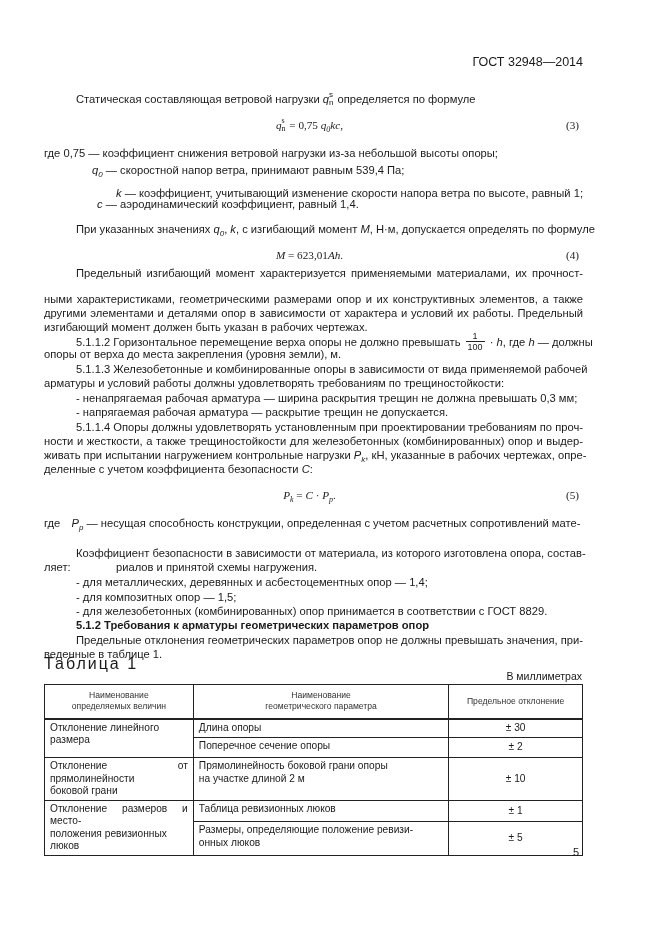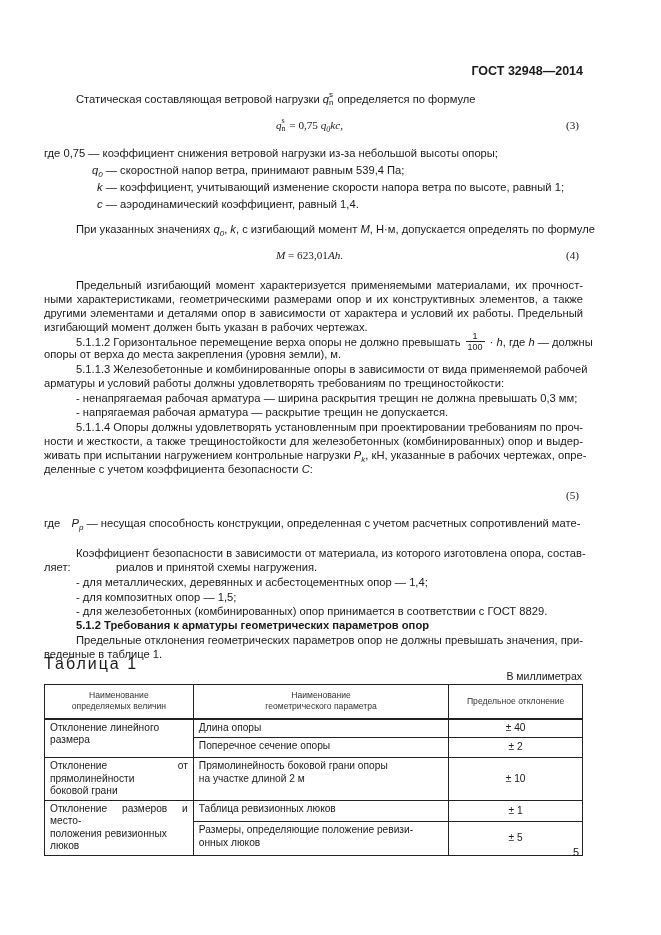--- a/index.html
+++ b/index.html
@@ -2,21 +2,21 @@
 <html><head>
   <meta charset="utf-8">
   <style>
     html, body { margin: 0; padding: 0; background: #ffffff; }
     body {
       width: 661px; height: 935px; position: relative; overflow: hidden;
       font-family: "Liberation Sans", sans-serif; color: #1a1a1a;
       font-size: 11.2px; line-height: 14.4px;
     }
     .abs { position: absolute; }
-    .hdr { right: 78px; top: 64px; font-weight: bold; font-size: 12.5px; }
+    .hdr { right: 78px; top: 55px; font-weight: normal; font-size: 12.5px; }
     .line { left: 44px; width: 539px; white-space: nowrap; }
     .just { text-align: justify; text-align-last: justify; }
     .ind { padding-left: 32px; box-sizing: border-box; }
     .formula { left: 40px; width: 539px; height: 16px; font-family: Liberation Serif, serif; }
     .formula .f { position: absolute; left: 0; right: 0; text-align: center; }
     .formula .n { position: absolute; right: 0; top: 0; }
     i, .it { font-style: italic; }
     sub, sup { font-size: 8px; line-height: 0; }
     .ss { display: inline-block; vertical-align: middle; line-height: 8px; font-size: 8px; text-align: left; position: relative; top: -1px; margin-right: 1px; }
     .frac { display: inline-block; vertical-align: middle; text-align: center; font-size: 9px; line-height: 10px; margin: 0 2px; position: relative; top: -2px; }
@@ -50,39 +50,39 @@
   <div class="f">
     <span class="it">q</span><span class="ss"><span>s</span><br><span>n</span></span><span> = 0,75 </span><span class="it">q</span><sub class="it">0</sub><span class="it">kc,</span>
   </div>
   <div class="n">(3)</div>
 </div>
 
 <div class="abs line" style="top:146px;">где  0,75 — коэффициент снижения ветровой нагрузки из-за небольшой высоты опоры;</div>
 <div class="abs line" style="top:163px; padding-left:48px; box-sizing:border-box;">
   <span class="it">q</span><sub class="it">0</sub><span> — скоростной напор ветра, принимают равным 539,4 Па;</span>
 </div>
-<div class="abs line" style="top:180px; padding-left:53px; box-sizing:border-box;">
+<div class="abs line" style="top:186px; padding-left:53px; box-sizing:border-box;text-align:right;">
   <span class="it">k</span><span> — коэффициент, учитывающий изменение скорости напора ветра по высоте, равный 1;</span>
 </div>
 <div class="abs line" style="top:197px; padding-left:53px; box-sizing:border-box;">
   <span class="it">c</span><span> — аэродинамический коэффициент, равный 1,4.</span>
 </div>
 
 <div class="abs line ind" style="top:222px;">
   <span>При указанных значениях </span><span class="it">q</span><sub class="it">0</sub><span>, </span><span class="it">k</span><span>, с изгибающий момент </span><span class="it">M</span><span>, Н·м, допускается определять по формуле</span>
 </div>
 
 <div class="abs formula" style="top:248px;">
   <div class="f">
     <span class="it">M</span><span> = 623,01</span><span class="it">Ah</span><span>.</span>
   </div>
   <div class="n">(4)</div>
 </div>
 
-<div class="abs line just ind" style="top:278px;">Предельный изгибающий момент характеризуется применяемыми материалами, их прочност-</div>
+<div class="abs line just ind" style="top:266px;">Предельный изгибающий момент характеризуется применяемыми материалами, их прочност-</div>
 <div class="abs line just" style="top:292px;">ными характеристиками, геометрическими размерами опор и их конструктивных элементов, а также</div>
 <div class="abs line just" style="top:306px;">другими элементами и деталями опор в зависимости от характера и условий их работы. Предельный</div>
 <div class="abs line" style="top:320px;">изгибающий момент должен быть указан в рабочих чертежах.</div>
 
 <div class="abs line ind" style="top:333px;">
   <span>5.1.1.2 Горизонтальное перемещение верха опоры не должно превышать</span>
   <span class="frac"><span class="num">1</span><span class="den">100</span></span><span> · </span><span class="it">h</span><span>, где </span><span class="it">h</span><span> — должны</span>
 </div>
 <div class="abs line" style="top:347px;">опоры от верха до места закрепления (уровня земли), м.</div>
 
@@ -94,20 +94,23 @@
 <div class="abs line just ind" style="top:420px;">5.1.1.4 Опоры должны удовлетворять установленным при проектировании требованиям по проч-</div>
 <div class="abs line just" style="top:434px;">ности и жесткости, а также трещиностойкости для железобетонных (комбинированных) опор и выдер-</div>
 <div class="abs line" style="top:448px;">
   <span>живать при испытании нагружением контрольные нагрузки </span><span class="it">P</span><sub class="it">k</sub><span>, кН, указанные в рабочих чертежах, опре-</span>
 </div>
 <div class="abs line" style="top:462px;">
   <span>деленные с учетом коэффициента безопасности </span><span class="it">C</span><span>:</span>
 </div>
 
 <div class="abs formula" style="top:488px;">
+  <div class="f">
+    <span class="it">P</span><sub class="it">k</sub><span> = </span><span class="it">C</span><span> · </span><span class="it">P</span><sub class="it">p</sub><span>.</span>
+  </div>
   <div class="n">(5)</div>
 </div>
 
 <div class="abs line" style="top:516px;">
   <span>где</span>
   <span style="display:inline-block; width:8px;"></span><span class="it">P</span><sub class="it">p</sub><span> — несущая способность конструкции, определенная с учетом расчетных сопротивлений мате-</span>
 </div>
 <div class="abs line" style="top:560px; padding-left:72px; box-sizing:border-box;">риалов и принятой схемы нагружения.</div>
 
 <div class="abs line just ind" style="top:546px;">Коэффициент безопасности в зависимости от материала, из которого изготовлена опора, состав-</div>
@@ -133,21 +136,21 @@
     <tr style="height:34px;">
       <th><span>Наименование</span><br><span>определяемых величин</span></th>
       <th><span>Наименование</span><br><span>геометрического параметра</span></th>
       <th><span>Предельное отклонение</span></th>
     </tr>
   </thead>
   <tbody>
     <tr style="height:19px;">
       <td rowspan="2">Отклонение линейного размера</td>
       <td>Длина опоры</td>
-      <td class="c3">± 40</td>
+      <td class="c3">± 30</td>
     </tr>
     <tr style="height:20px;">
       <td>Поперечное сечение опоры</td>
       <td class="c3">± 2</td>
     </tr>
     <tr style="height:30px;">
       <td style="text-align:justify;">Отклонение от прямолинейности<br>боковой грани</td>
       <td>Прямолинейность боковой грани опоры<br>на участке длиной 2 м</td>
       <td class="c3">± 10</td>
     </tr>

